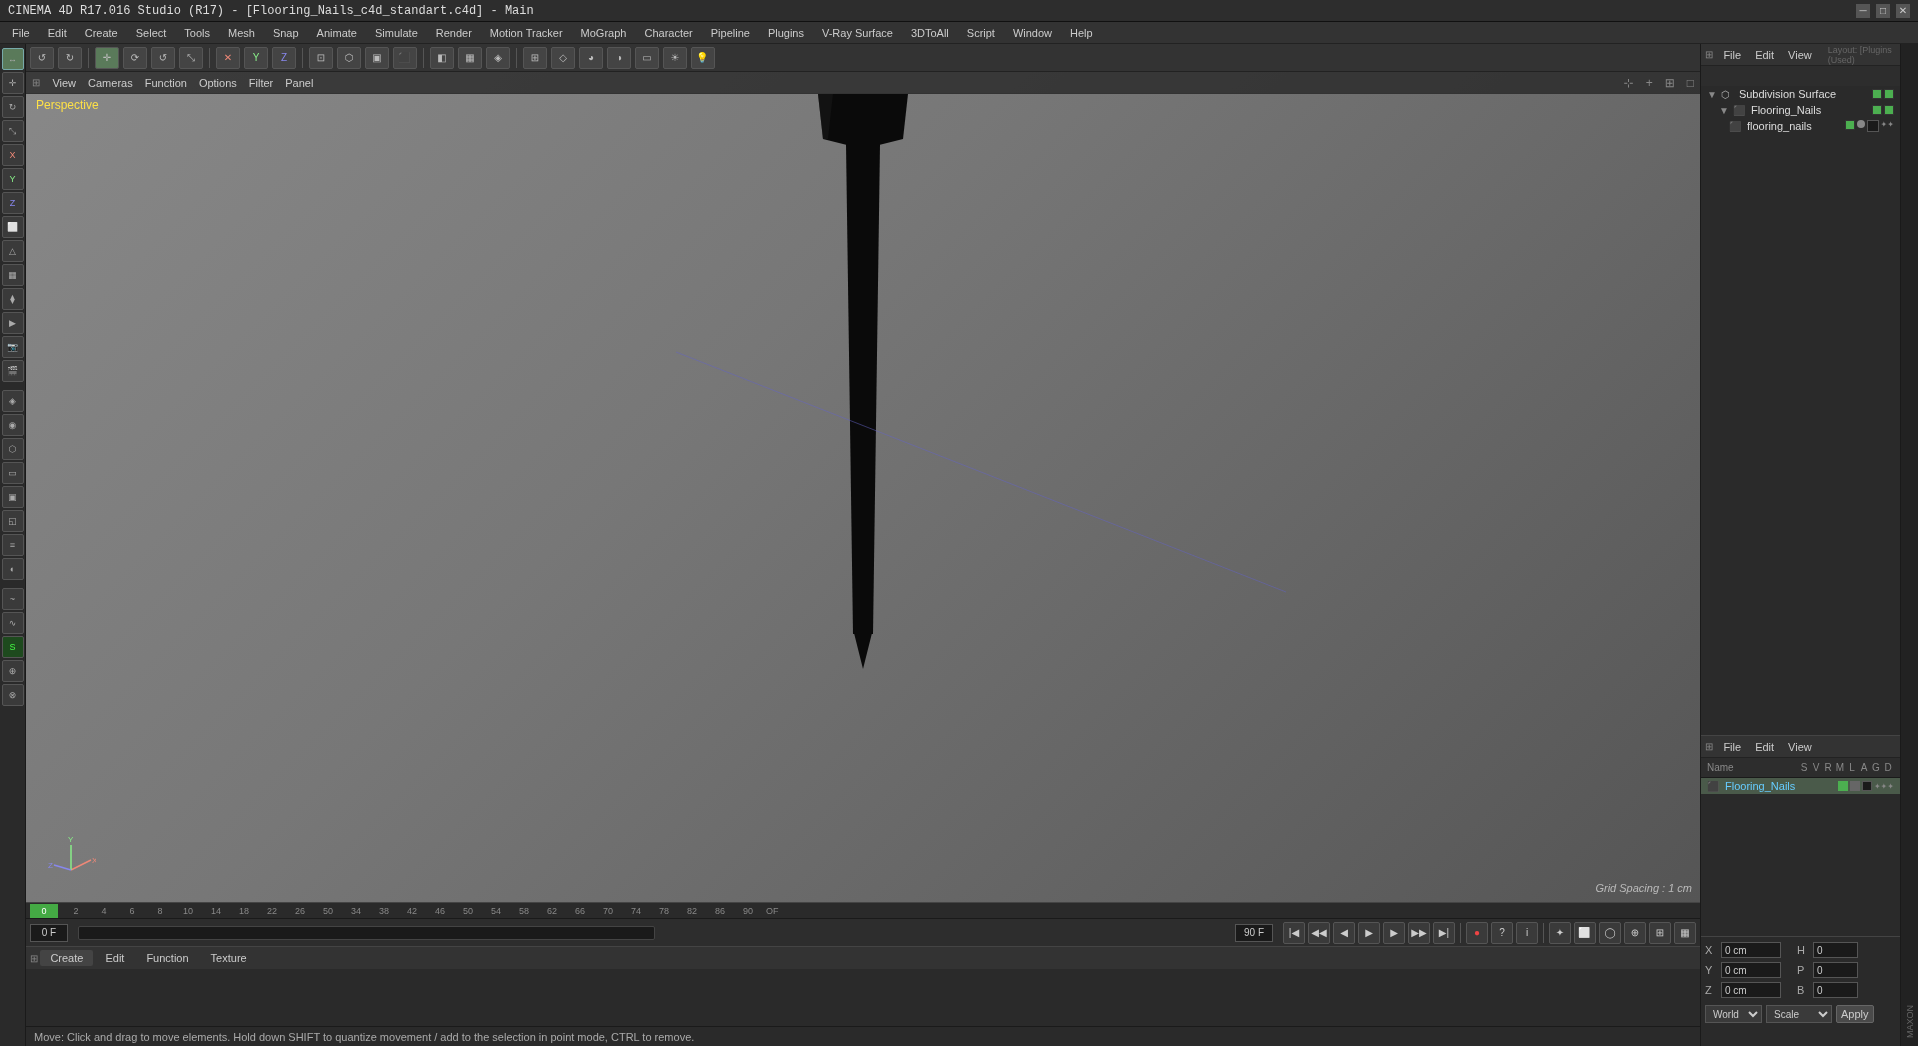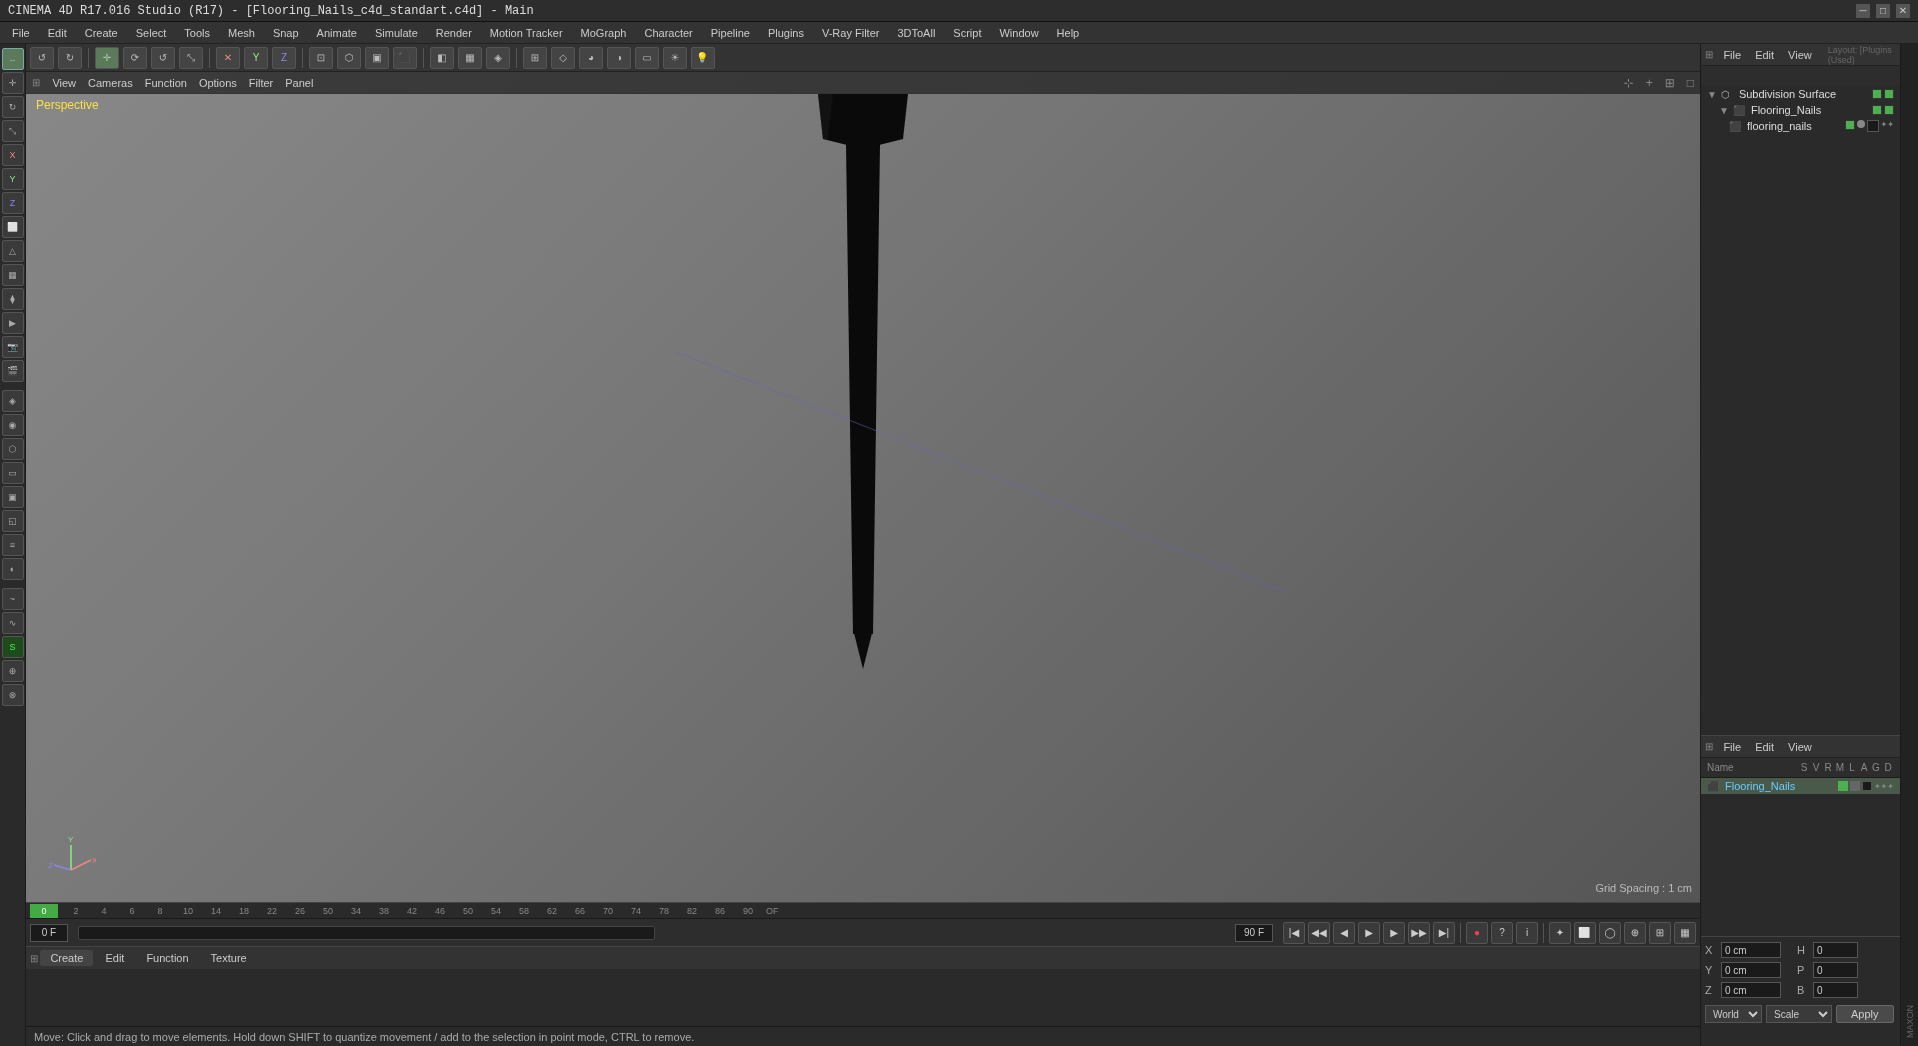--- a/index.html
+++ b/index.html
@@ -173,20 +173,21 @@
       z-index: 10;
     }
 
     
     #grid-spacing {
       position: absolute;
       bottom: 8px;
       right: 8px;
       font-size: 11px;
       color: #bbb;
+      font-style: italic;
     }
 
     
     #coord-indicator {
       position: absolute;
       bottom: 20px;
       left: 20px;
     }
 
     
@@ -449,21 +450,21 @@
     }
     .coord-dropdown {
       height: 18px;
       background: #3a3a3a;
       border: 1px solid #555;
       color: #ccc;
       font-size: 10px;
       padding: 0 3px;
     }
     .apply-btn {
-      padding: 2px 14px;
+      padding: 2px 4px;
       background: #4a4a4a;
       border: 1px solid #666;
       color: #ccc;
       font-size: 11px;
       cursor: pointer;
       border-radius: 2px;
     }
 
     
     #status-bar {
@@ -550,21 +551,21 @@
   <span class="menu-item">Mesh</span>
   <span class="menu-item">Snap</span>
   <span class="menu-item">Animate</span>
   <span class="menu-item">Simulate</span>
   <span class="menu-item">Render</span>
   <span class="menu-item">Motion Tracker</span>
   <span class="menu-item">MoGraph</span>
   <span class="menu-item">Character</span>
   <span class="menu-item">Pipeline</span>
   <span class="menu-item">Plugins</span>
-  <span class="menu-item">V-Ray Filter</span>
+  <span class="menu-item">V-Ray Surface</span>
   <span class="menu-item">3DToAll</span>
   <span class="menu-item">Script</span>
   <span class="menu-item">Window</span>
   <span class="menu-item">Help</span>
 </div>
 
 <div id="main-layout">
 
   <div id="left-toolbar">
     <div class="tool-btn active">↔</div>

